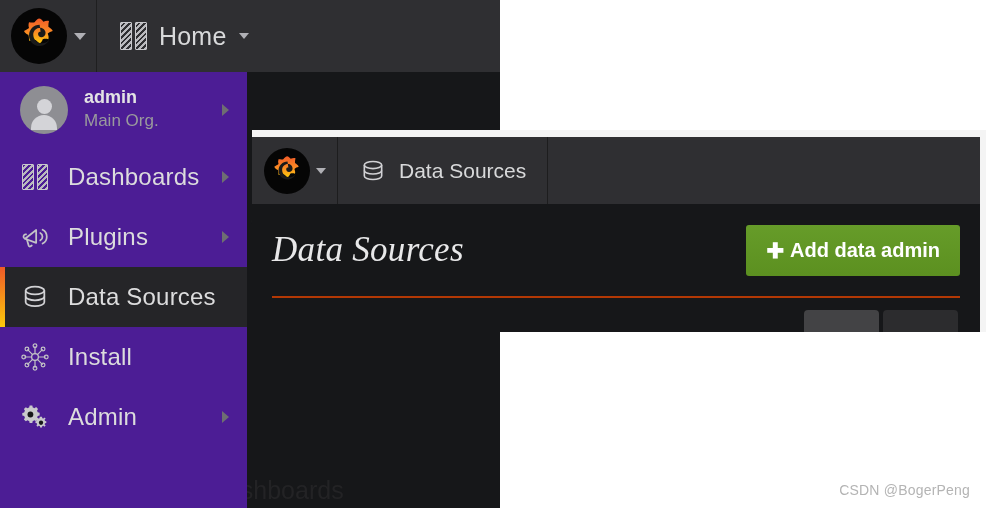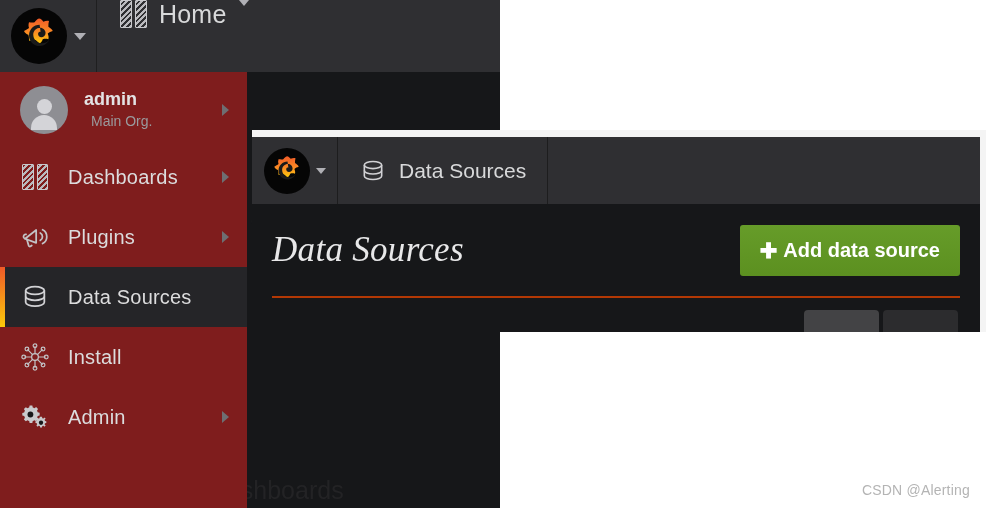--- a/index.html
+++ b/index.html
@@ -59,21 +59,21 @@
     border-left: 6px solid transparent;
     border-right: 6px solid transparent;
     border-top: 7px solid #b0b0b5;
   }
   .caret-down.sm {
     border-left-width: 5px; border-right-width: 5px; border-top-width: 6px;
   }
   .nav-home-cell {
     flex: 1;
     display: flex;
-    align-items: flex-start;
+    align-items: center;
     gap: 12px;
     padding-left: 23px;
     cursor: pointer;
   }
   .dash-icon {
     width: 27px; height: 28px;
     display: flex; gap: 3px;
     flex: none;
   }
   .dash-icon i {
@@ -89,21 +89,21 @@
     color: #d8d9da;
     letter-spacing: .2px;
   }
 
   
   #side-menu {
     position: absolute;
     left: 0; top: 72px;
     width: 247px;
     height: 436px;
-    background: #7f1d1d;
+    background: #4c1d95;
     z-index: 6;
   }
   .user-block {
     height: 75px;
     display: flex;
     align-items: center;
     padding-left: 20px;
     gap: 16px;
     cursor: pointer;
     position: relative;
@@ -124,21 +124,21 @@
   .avatar .body {
     width: 26px; height: 15px;
     border-radius: 13px 13px 0 0;
     background: #d4d4d8;
     margin-bottom: 4px;
   }
   .user-text .uname {
     font-size: 18px; color: #e3e3e4; font-weight: bold; line-height: 1.3;
   }
   .user-text .uorg {
-    font-size: 14px; color: #9a9a9d; line-height: 1.35; margin-left: 7px;
+    font-size: 17px; color: #9a9a9d; line-height: 1.35;
   }
   .arrow-right {
     position: absolute;
     right: 18px;
     width: 0; height: 0;
     border-top: 6px solid transparent;
     border-bottom: 6px solid transparent;
     border-left: 7px solid #6e6e72;
   }
   .menu-item {
@@ -154,21 +154,21 @@
     background: #252528;
   }
   .menu-item.active::before {
     content: "";
     position: absolute;
     left: 0; top: 0; bottom: 0;
     width: 5px;
     background: linear-gradient(to bottom, #f05a28, #fbca0a);
   }
   .menu-label {
-    font-size: 20px;
+    font-size: 24px;
     color: #dcdcdd;
     letter-spacing: .2px;
   }
   .mi-icon {
     width: 30px; height: 30px;
     flex: none;
     display: flex; align-items: center; justify-content: center;
     color: #c3c3c6;
   }
   .mi-icon svg { display:block; }
@@ -487,27 +487,27 @@
         <span class="inner-section-label">Data Sources</span>
       </div>
       <div class="inner-nav-rest"></div>
     </div>
 
     <div id="inner-content">
       <div class="page-heading-row">
         <div id="page-title">Data Sources</div>
         <button id="add-ds-btn">
           <span class="plus">✚</span>
-          <span>Add data source</span>
+          <span>Add data admin</span>
         </button>
       </div>
       <div class="page-divider"></div>
       <div class="stub-tabs">
         <div class="stub a"></div>
         <div class="stub b"></div>
       </div>
     </div>
 
   </div>
   <div id="inner-right-edge"></div>
 </div>
 
-<div id="watermark">CSDN @Alerting</div>
+<div id="watermark">CSDN @BogerPeng</div>
 
 </body></html>

